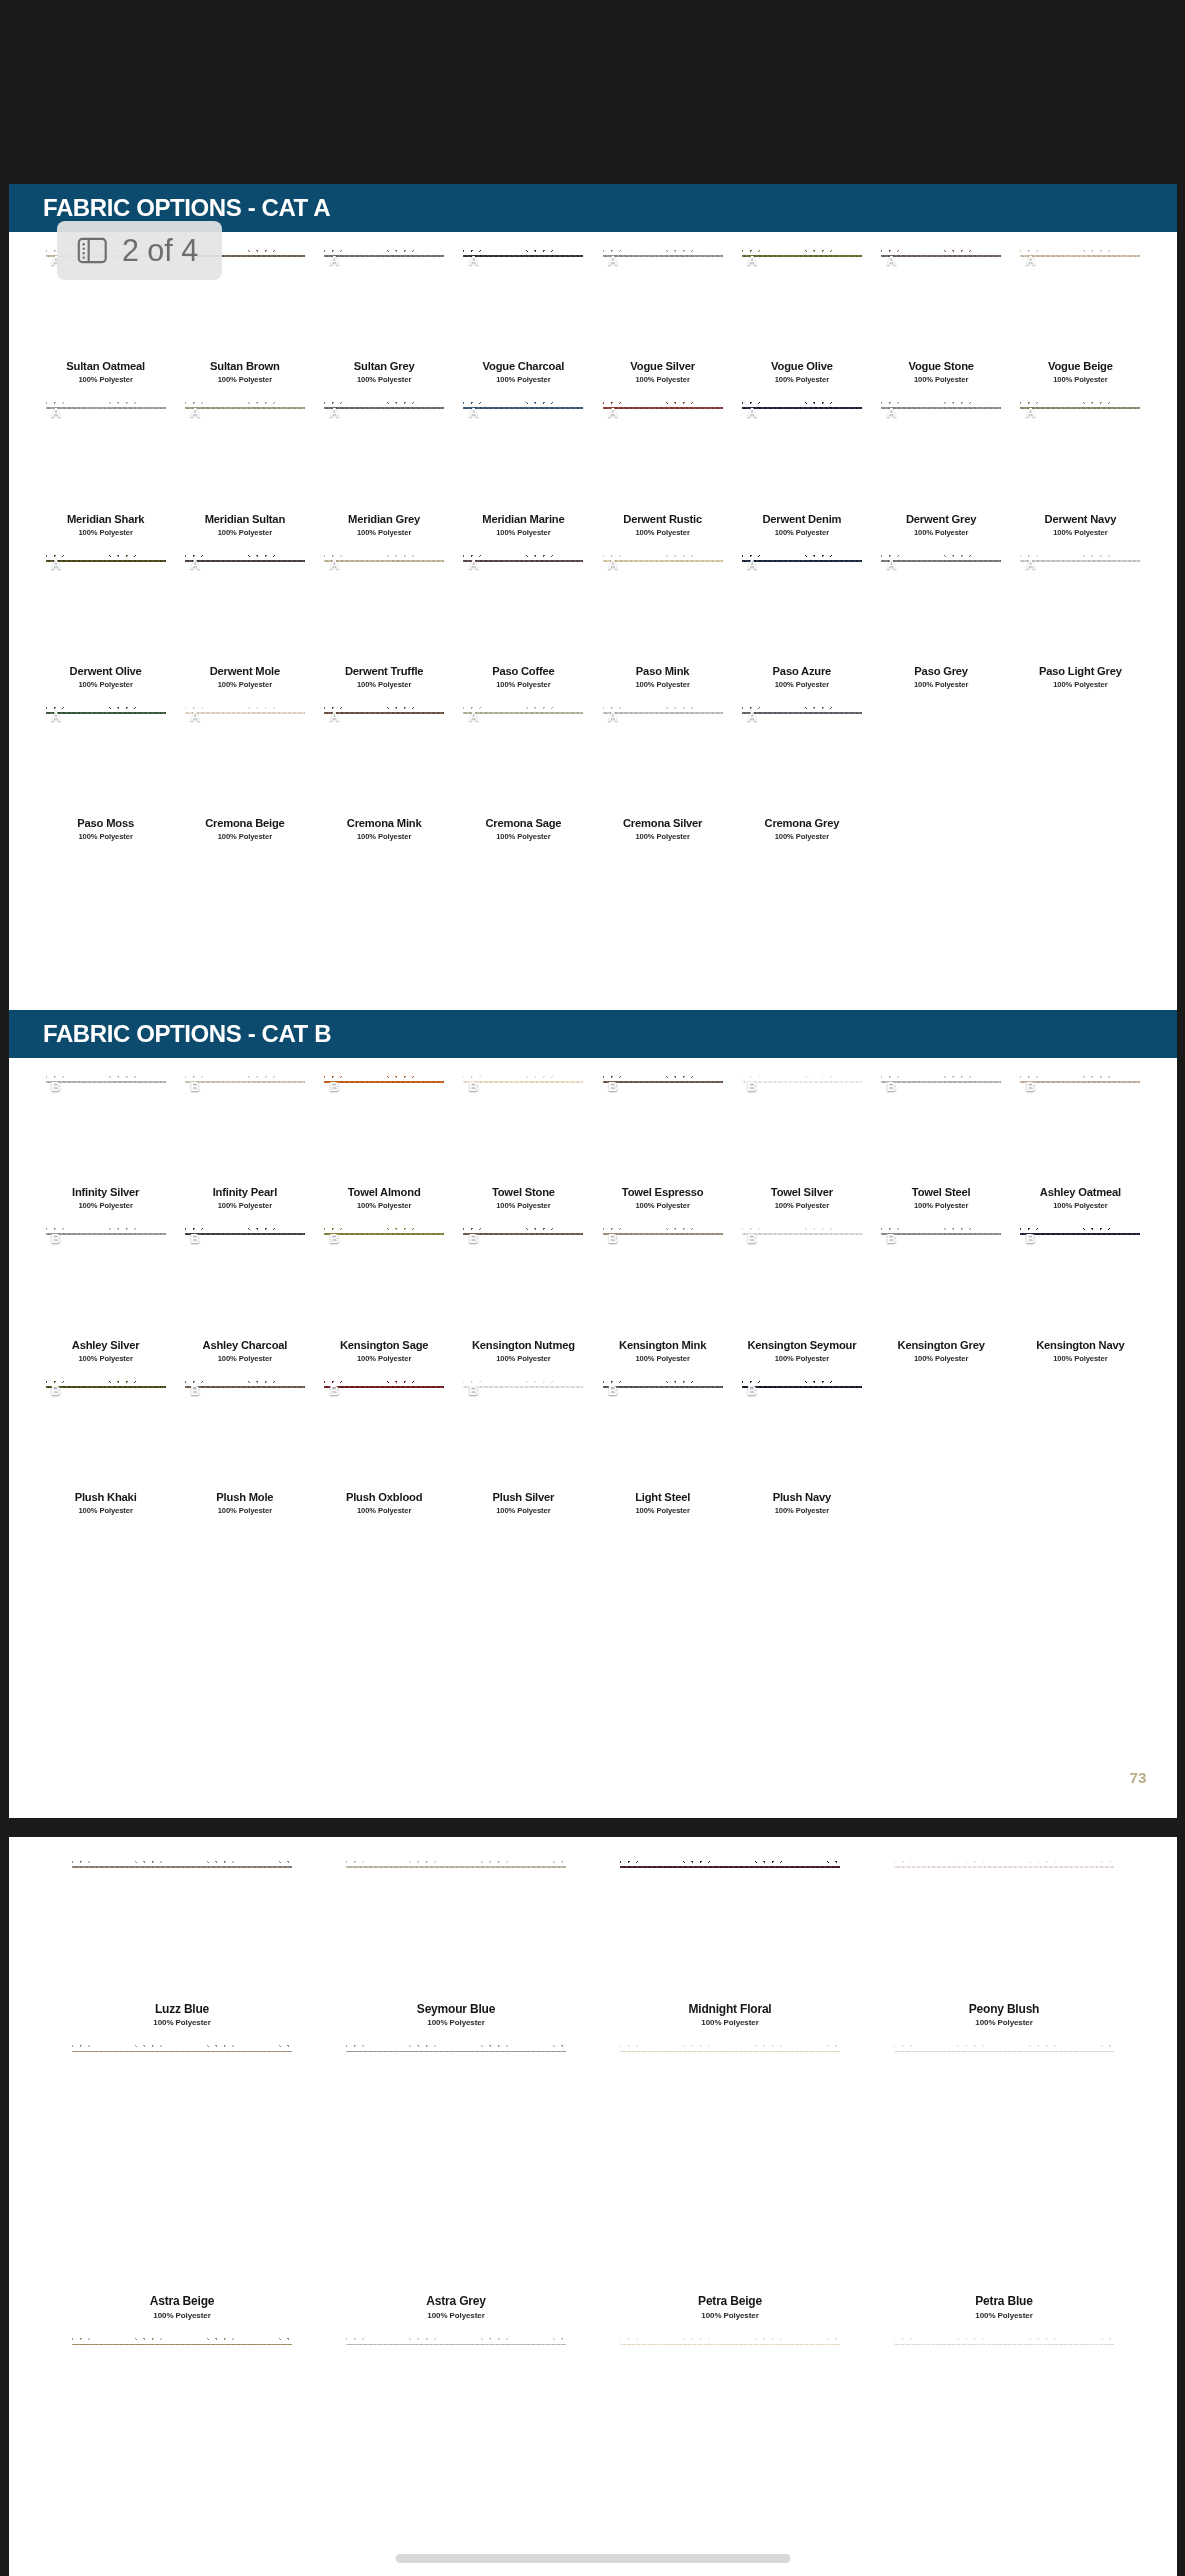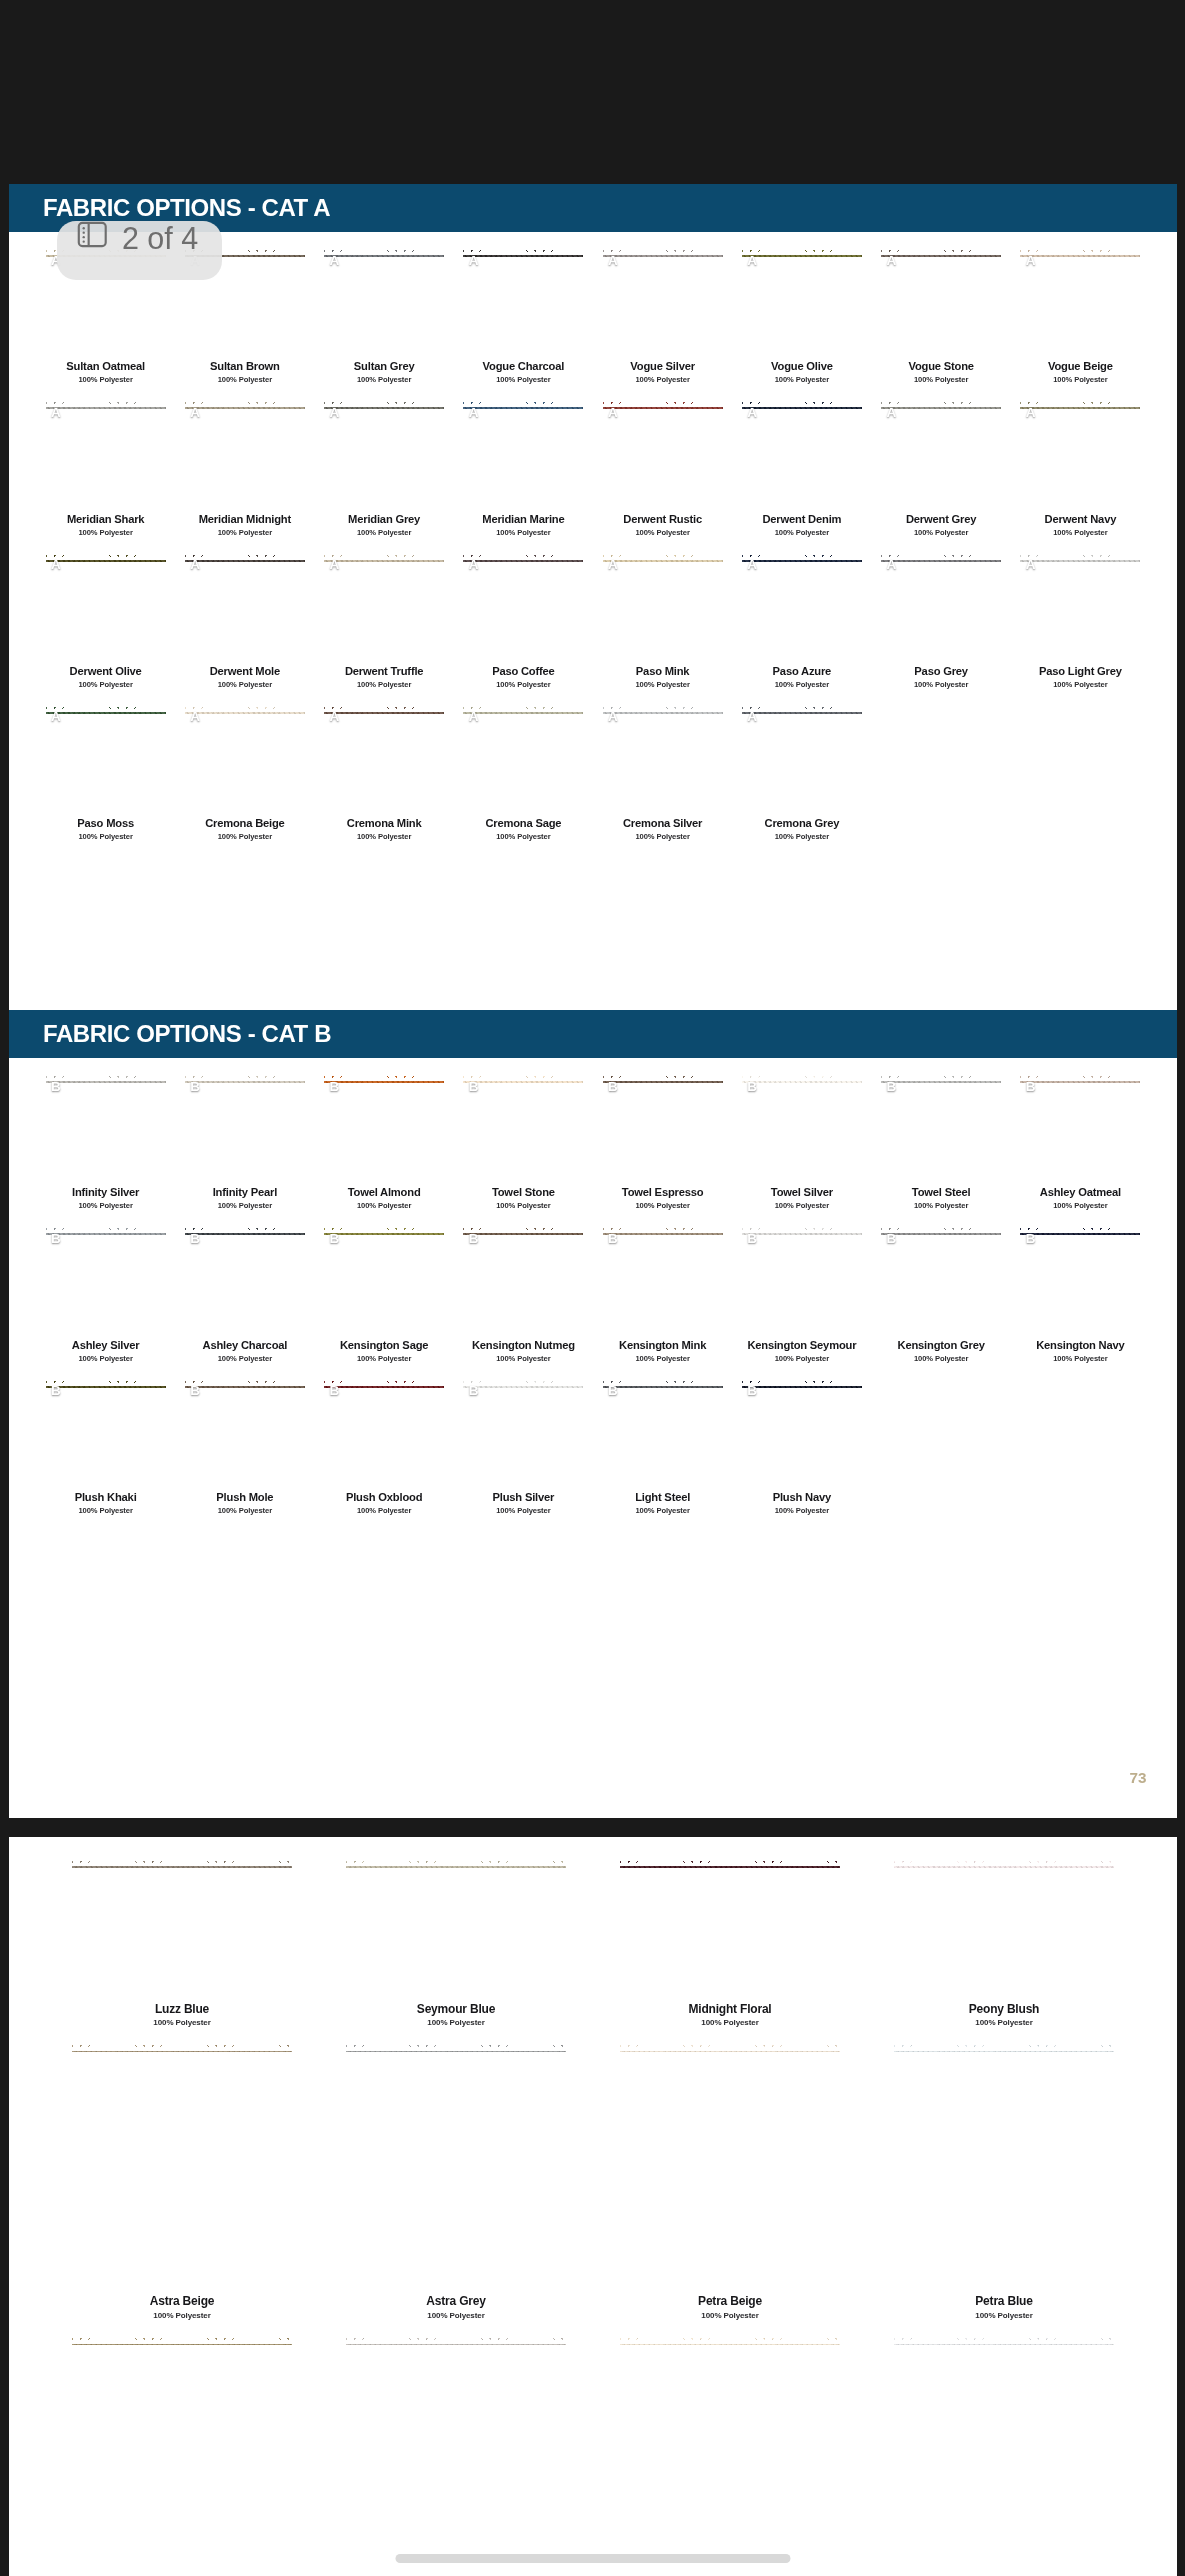--- a/index.html
+++ b/index.html
@@ -86,24 +86,24 @@
   .page-number {
     position: absolute; right: 30.5px; bottom: 16px;
     color: #bdae8d; font-size: 15.3px; font-weight: bold;
   }
 
   
   .page-indicator {
     position: absolute;
     left: 57px; top: 221px;
     background: rgba(228,228,228,0.93);
-    border-radius: 19px;
+    border-radius: 8px;
     height: 59px;
     padding: 0 23.4px 0 20px;
-    display: flex; align-items: flex-start; gap: 14.4px;
+    display: flex; align-items: center; gap: 14.4px;
     z-index: 50;
   }
   .page-indicator .pi-text { color: #6e6e6e; font-size: 30.5px; font-weight: 500; }
   .pi-icon { width: 30.5px; height: 27px; }
 
   
   .home-bar {
     position: absolute; left: 50%; transform: translateX(-50%);
     bottom: 12.6px; width: 395px; height: 9px;
     background: #d9d9d9; border-radius: 5.4px; z-index: 60;
@@ -210,21 +210,21 @@
             <div class="label">Meridian Shark</div>
             <div class="sublabel">100% Polyester</div>
           </div>
           <div class="cell">
             <div class="swatch-wrap">
               <div class="swatch" style="background: repeating-linear-gradient(45deg, rgb(173, 164, 144) 0px, rgb(173, 164, 144) 1.8px, transparent 1.8px, transparent 3.6px), repeating-linear-gradient(-45deg, rgb(147, 138, 118) 0px, rgb(147, 138, 118) 1.8px, transparent 1.8px, transparent 3.6px), rgb(161, 152, 132);"></div>
               <div class="zig top" style="background: rgb(255, 255, 255); mask-image: repeating-conic-gradient(from -45deg at 50% 0px, rgb(0, 0, 0) 0deg, rgb(0, 0, 0) 25%, transparent 0deg, transparent 50%); mask-size: 8px 8px;"></div>
               <div class="zig bottom" style="background: rgb(255, 255, 255); mask-image: repeating-conic-gradient(from 135deg at 50% 0px, rgb(0, 0, 0) 0deg, rgb(0, 0, 0) 25%, transparent 0deg, transparent 50%); mask-size: 8px 8px;"></div>
               <span class="badge">A</span>
             </div>
-            <div class="label">Meridian Midnight</div>
+            <div class="label">Meridian Sultan</div>
             <div class="sublabel">100% Polyester</div>
           </div>
           <div class="cell">
             <div class="swatch-wrap">
               <div class="swatch" style="background: repeating-linear-gradient(45deg, rgb(118, 118, 110) 0px, rgb(118, 118, 110) 1.8px, transparent 1.8px, transparent 3.6px), repeating-linear-gradient(-45deg, rgb(92, 92, 84) 0px, rgb(92, 92, 84) 1.8px, transparent 1.8px, transparent 3.6px), rgb(106, 106, 98);"></div>
               <div class="zig top" style="background: rgb(255, 255, 255); mask-image: repeating-conic-gradient(from -45deg at 50% 0px, rgb(0, 0, 0) 0deg, rgb(0, 0, 0) 25%, transparent 0deg, transparent 50%); mask-size: 8px 8px;"></div>
               <div class="zig bottom" style="background: rgb(255, 255, 255); mask-image: repeating-conic-gradient(from 135deg at 50% 0px, rgb(0, 0, 0) 0deg, rgb(0, 0, 0) 25%, transparent 0deg, transparent 50%); mask-size: 8px 8px;"></div>
               <span class="badge">A</span>
             </div>
             <div class="label">Meridian Grey</div>

